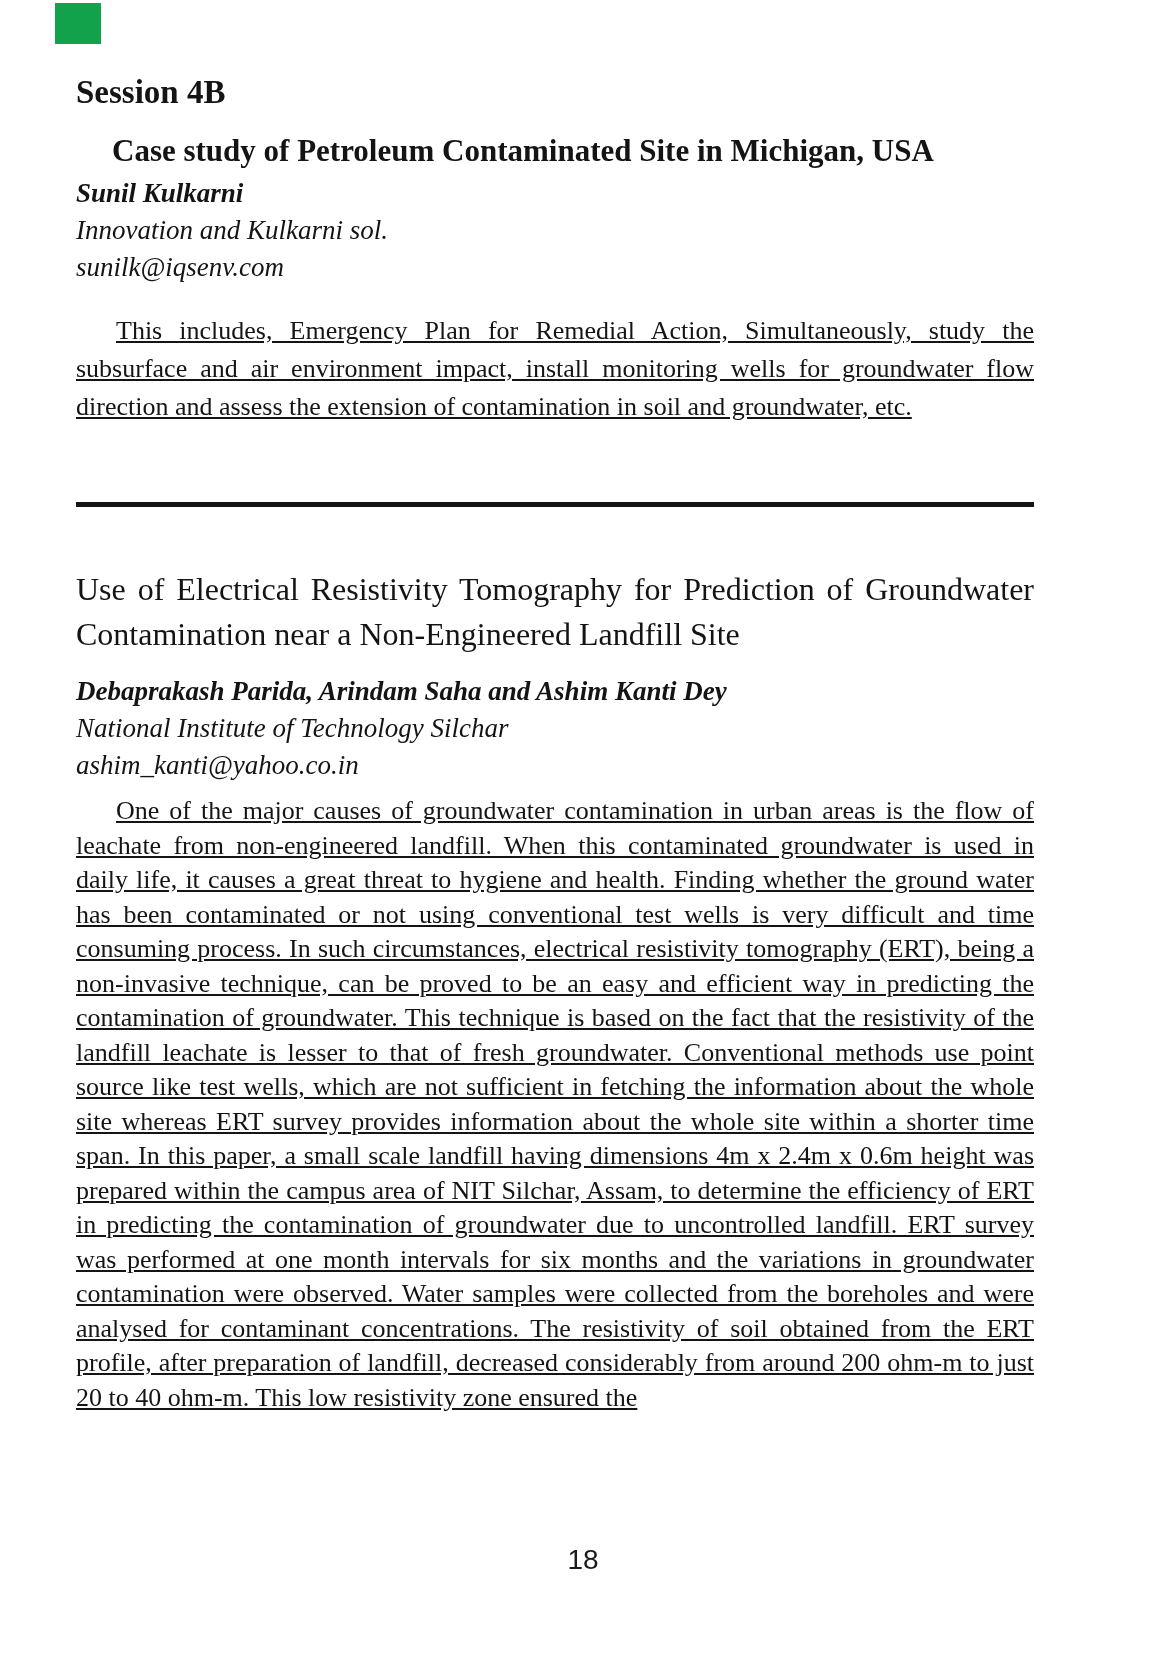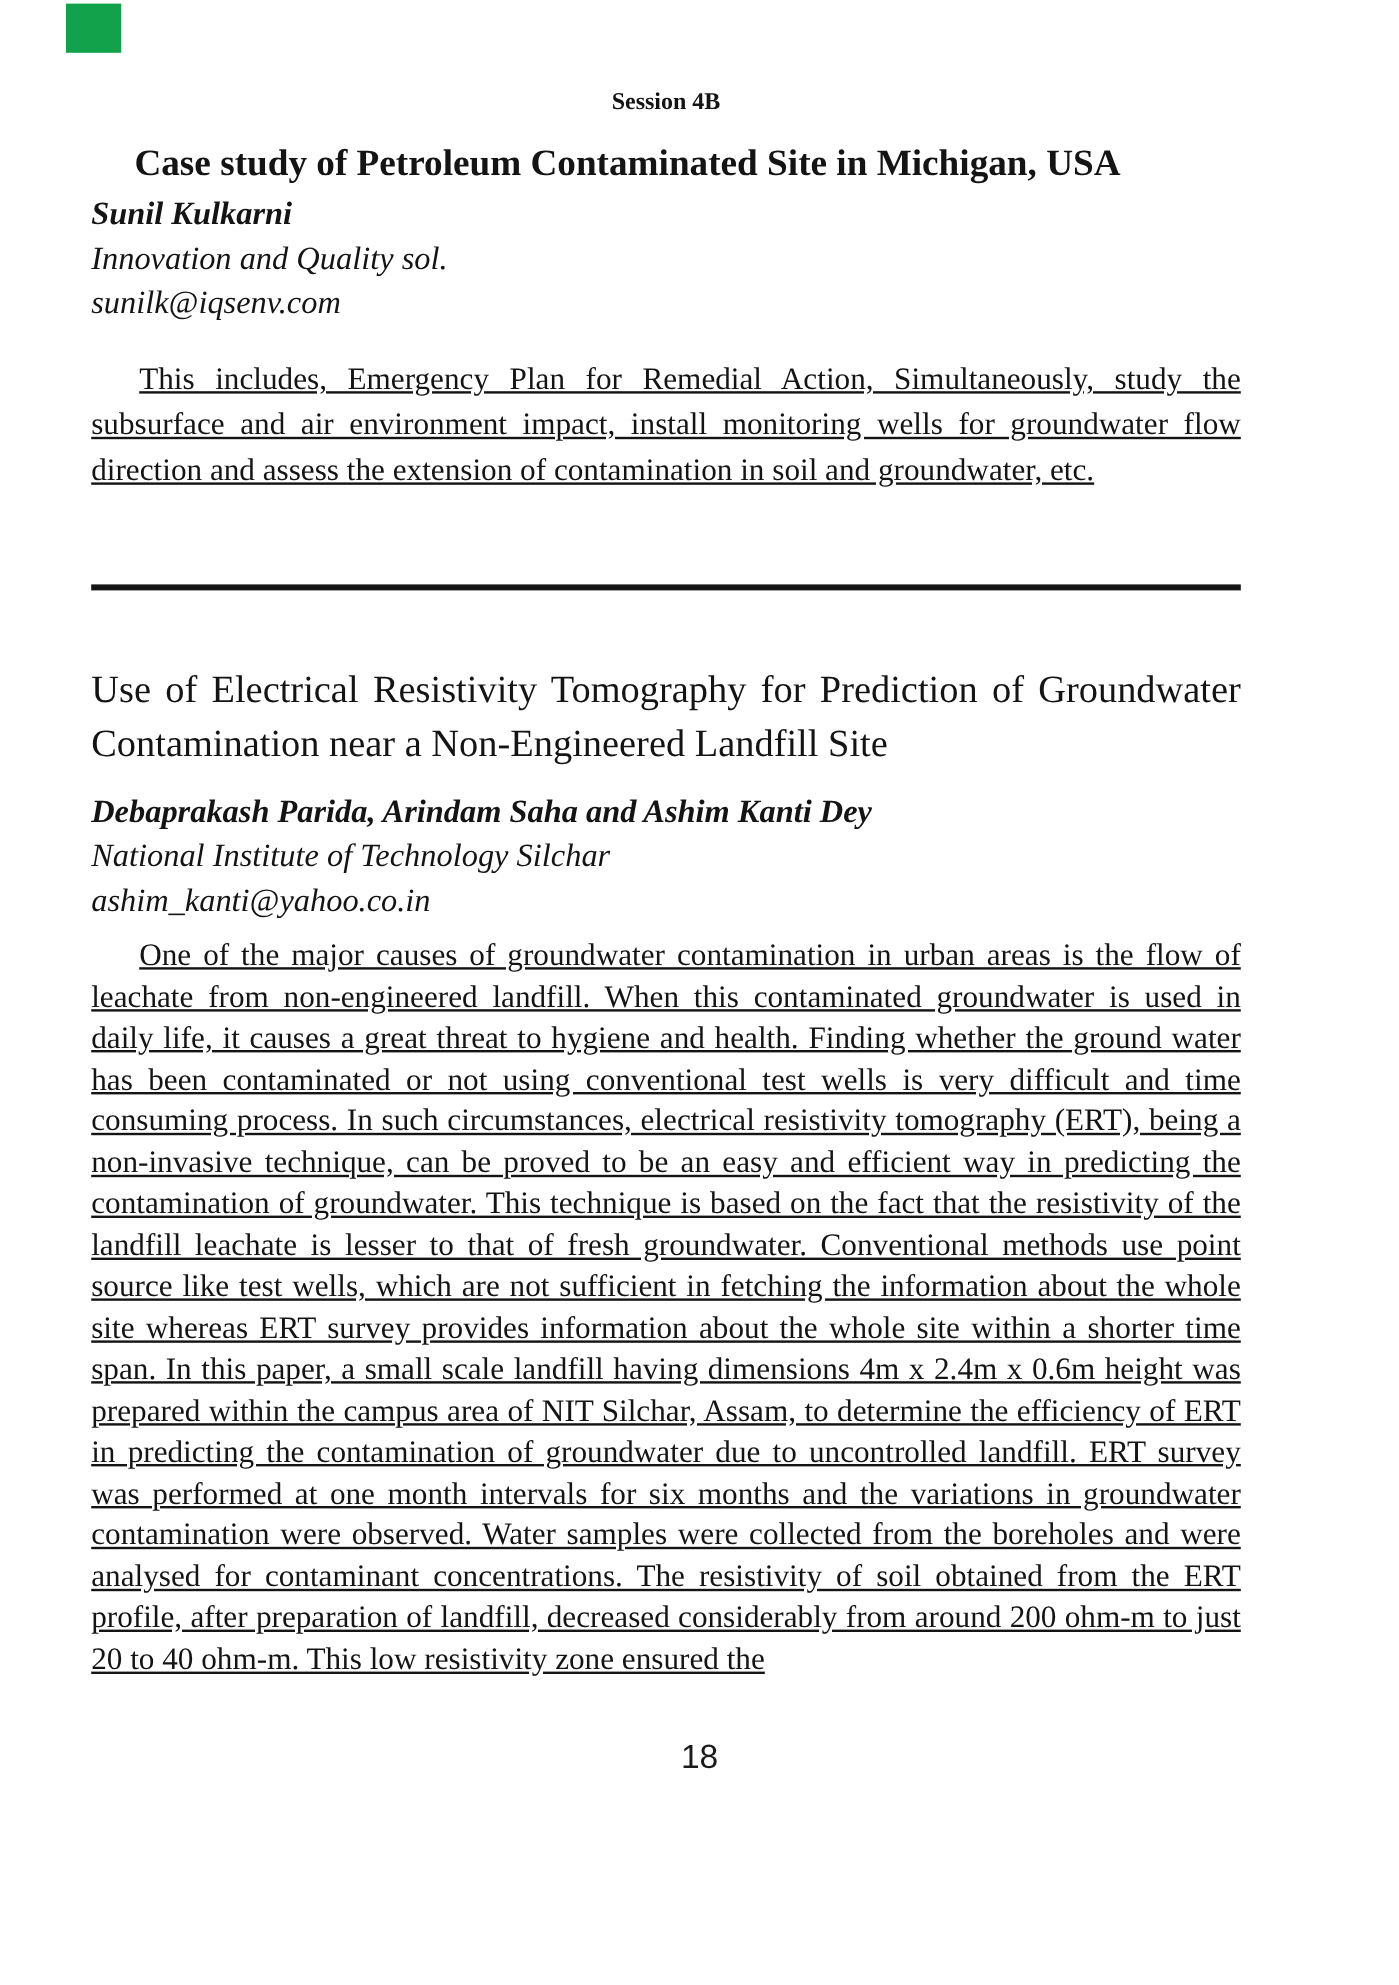--- a/index.html
+++ b/index.html
@@ -16,22 +16,21 @@
     position: absolute;
     left: 55px;
     top: 3px;
     width: 46px;
     height: 41px;
   }
   .content {
     padding: 74px 132px 0 76px; 
   }
   .session-header {
-    text-align: center;
-    font-size: 20px;
+    font-size: 33px;
     font-weight: bold;
     line-height: 1.15;
   }
   .title-1 {
     margin-top: 20px;
     font-size: 31px;
     font-weight: bold;
     line-height: 1.2;
     margin-left: 36px;
   }
@@ -67,21 +66,21 @@
     line-height: 45px;
     text-align: justify;
   }
   .abstract-2 .authors { margin-top: 16px; }
   .para-2 {
     margin-top: 10px;
     line-height: 34.5px;
   }
   .page-number {
     position: absolute;
-    top: 1448px;
+    top: 1544px;
     left: 0;
     right: 0;
     text-align: center;
     font-size: 28px;
     font-family: "Liberation Sans", sans-serif;
     color: #1a1a1a;
   }
 </style>
 </head>
 <body style="color: rgb(20, 20, 20);">
@@ -90,21 +89,21 @@
 
   <div class="corner-mark" style="background: rgb(18, 162, 75);"></div>
 
   <div class="content">
 
     <div class="session-header">Session 4B</div>
 
     <section class="abstract-1">
       <h2 class="title-1">Case study of Petroleum Contaminated Site in Michigan, USA</h2>
       <p class="byline authors">Sunil Kulkarni</p>
-      <p class="byline">Innovation and Quality sol.</p>
+      <p class="byline">Innovation and Kulkarni sol.</p>
       <p class="byline">sunilk@iqsenv.com</p>
       <p class="para para-1">This includes, Emergency Plan for Remedial Action, Simultaneously, study the subsurface and air environment impact, install monitoring wells for groundwater flow direction and assess the extension of contamination in soil and groundwater, etc.</p>
     </section>
 
     <hr class="divider">
 
     <section class="abstract-2">
       <h2 class="title-2">Use of Electrical Resistivity Tomography for Prediction of Groundwater Contamination near a Non-Engineered Landfill Site</h2>
       <p class="byline authors">Debaprakash Parida, Arindam Saha and Ashim Kanti Dey</p>
       <p class="byline">National Institute of Technology Silchar</p>

